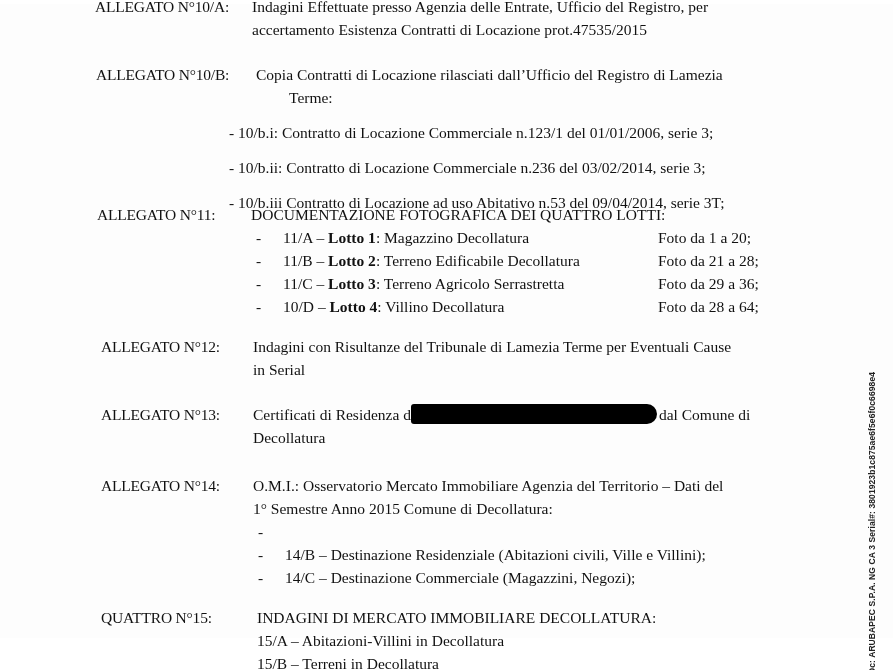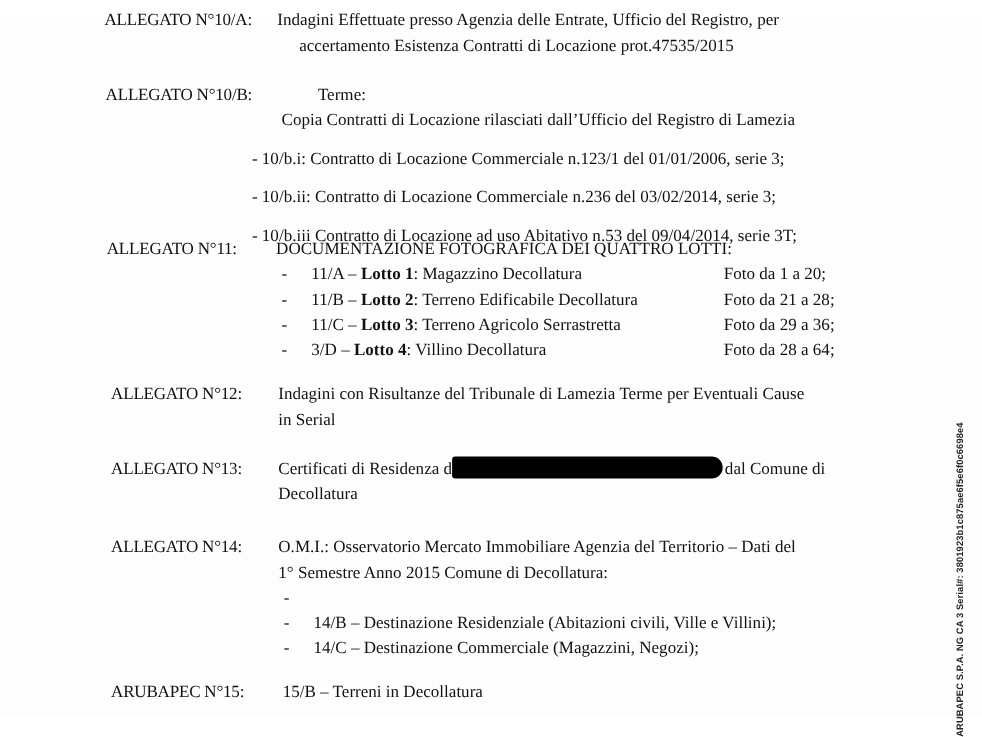--- a/index.html
+++ b/index.html
@@ -12,21 +12,21 @@
       height: 670px;
       position: relative;
       overflow: hidden;
       font-family: "Liberation Serif", "DejaVu Serif", serif;
       color: #111111;
       font-size: 15.5px;
       line-height: 23px;
     }
     .page {
       position: absolute;
-      left: 0; top: 16px;
+      left: 0; top: 4px;
       width: 893px;
       height: 634px;
       background: #fdfdfd;
     }
     .entry {
       position: absolute;
       left: 0;
       width: 820px;
     }
     .label {
@@ -102,29 +102,29 @@
   </style>
 </head>
 <body>
 
 <div class="page">
 
   <div class="entry" style="top:-9px;">
     <div class="label" style="left:95px;">ALLEGATO N°10/A:</div>
     <div class="body" style="left:252px;">
       <span class="line">Indagini Effettuate presso Agenzia delle Entrate, Ufficio del Registro, per</span>
-      <span class="line" style="padding-left:0px;margin-left:20px;">accertamento Esistenza Contratti di Locazione prot.47535/2015</span>
+      <span class="line" style="padding-left:0px;">accertamento Esistenza Contratti di Locazione prot.47535/2015</span>
     </div>
   </div>
 
   <div class="entry" style="top:59px;">
     <div class="label" style="left:96px;text-align:right;">ALLEGATO N°10/B:</div>
     <div class="body" style="left:256px;">
+      <span class="line">Copia Contratti di Locazione rilasciati dall’Ufficio del Registro di Lamezia</span>
       <span class="line" style="padding-left:33px;">Terme:</span>
-      <span class="line">Copia Contratti di Locazione rilasciati dall’Ufficio del Registro di Lamezia</span>
       <span class="subitem" style="margin-left:-27px;">- 10/b.i: Contratto di Locazione Commerciale n.123/1 del 01/01/2006, serie 3;</span>
       <span class="subitem" style="margin-left:-27px;">- 10/b.ii: Contratto di Locazione Commerciale n.236 del 03/02/2014, serie 3;</span>
       <span class="subitem" style="margin-left:-27px;">- 10/b.iii Contratto di Locazione ad uso Abitativo n.53 del 09/04/2014, serie 3T;</span>
     </div>
   </div>
 
   <div class="entry" style="top:199px;">
     <div class="label" style="left:97px;">ALLEGATO N°11:</div>
     <div class="body" style="left:251px;">
       <span class="line">DOCUMENTAZIONE FOTOGRAFICA DEI QUATTRO LOTTI:</span>
@@ -138,21 +138,21 @@
         <span class="item-text"><span>11/B – </span><b>Lotto 2</b><span>: Terreno Edificabile Decollatura</span></span>
         <span class="photo-range">Foto da 21 a 28;</span>
       </div>
       <div class="bullet-item">
         <span class="dash">-</span>
         <span class="item-text"><span>11/C – </span><b>Lotto 3</b><span>: Terreno Agricolo Serrastretta</span></span>
         <span class="photo-range">Foto da 29 a 36;</span>
       </div>
       <div class="bullet-item">
         <span class="dash">-</span>
-        <span class="item-text"><span>3/D – </span><b>Lotto 4</b><span>: Villino Decollatura</span></span>
+        <span class="item-text"><span>10/D – </span><b>Lotto 4</b><span>: Villino Decollatura</span></span>
         <span class="photo-range">Foto da 28 a 64;</span>
       </div>
     </div>
   </div>
 
   <div class="entry" style="top:331px;">
     <div class="label" style="left:101px;">ALLEGATO N°12:</div>
     <div class="body" style="left:253px;">
       <span class="line">Indagini con Risultanze del Tribunale di Lamezia Terme per Eventuali Cause</span>
       <span class="line">in Serial</span>
@@ -180,22 +180,24 @@
         <span class="item-text">14/B – Destinazione Residenziale (Abitazioni civili, Ville e Villini);</span>
       </div>
       <div class="bullet-item">
         <span class="dash">-</span>
         <span class="item-text">14/C – Destinazione Commerciale (Magazzini, Negozi);</span>
       </div>
     </div>
   </div>
 
   <div class="entry" style="top:602px;">
-    <div class="label" style="left:101px;">ARUBAPEC N°15:</div>
+    <div class="label" style="left:101px;">QUATTRO N°15:</div>
     <div class="body" style="left:257px;">
+      <span class="line">INDAGINI DI MERCATO IMMOBILIARE DECOLLATURA:</span>
+      <span class="line">15/A – Abitazioni-Villini in Decollatura</span>
       <span class="line">15/B – Terreni in Decollatura</span>
     </div>
   </div>
 
   <div class="side-stamp">
     <span>Dc: ARUBAPEC S.P.A. NG CA 3 Serial#: 3801923b1c875ae6f5e6f0c6698e4</span>
   </div>
 
 </div>
 

